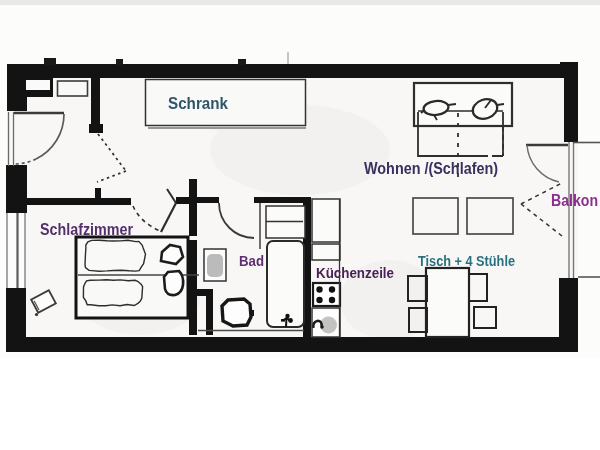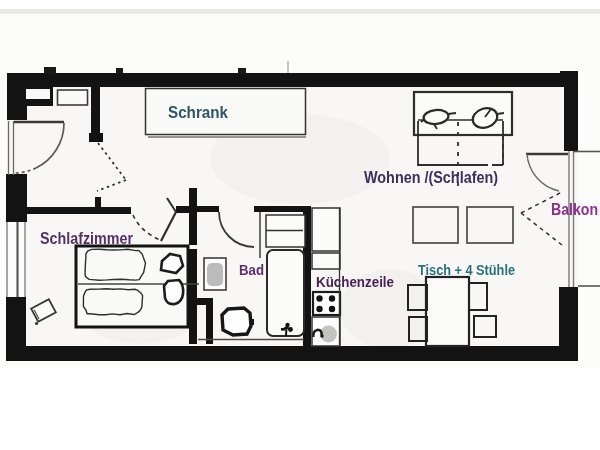--- a/index.html
+++ b/index.html
@@ -1,16 +1,16 @@
 <!DOCTYPE html>
 <html><head>
 <meta charset="utf-8">
 <style>
   html,body{margin:0;padding:0;background:#ffffff;}
-  #page{position:relative;width:600px;height:358px;background:#f9a8d4;overflow:hidden;margin-top:9px;}
+  #page{position:relative;width:600px;height:358px;background:#f9a8d4;overflow:hidden;}
   svg{position:absolute;left:0;top:0;}
   text{font-family:"Liberation Sans", sans-serif;font-weight:bold;}
 </style>
 </head>
 <body>
 
 <div id="page">
 <svg width="600" height="450" viewBox="0 0 600 450">
 
   <rect x="0" y="0" width="600" height="450" fill="#fcfcfb"></rect>

